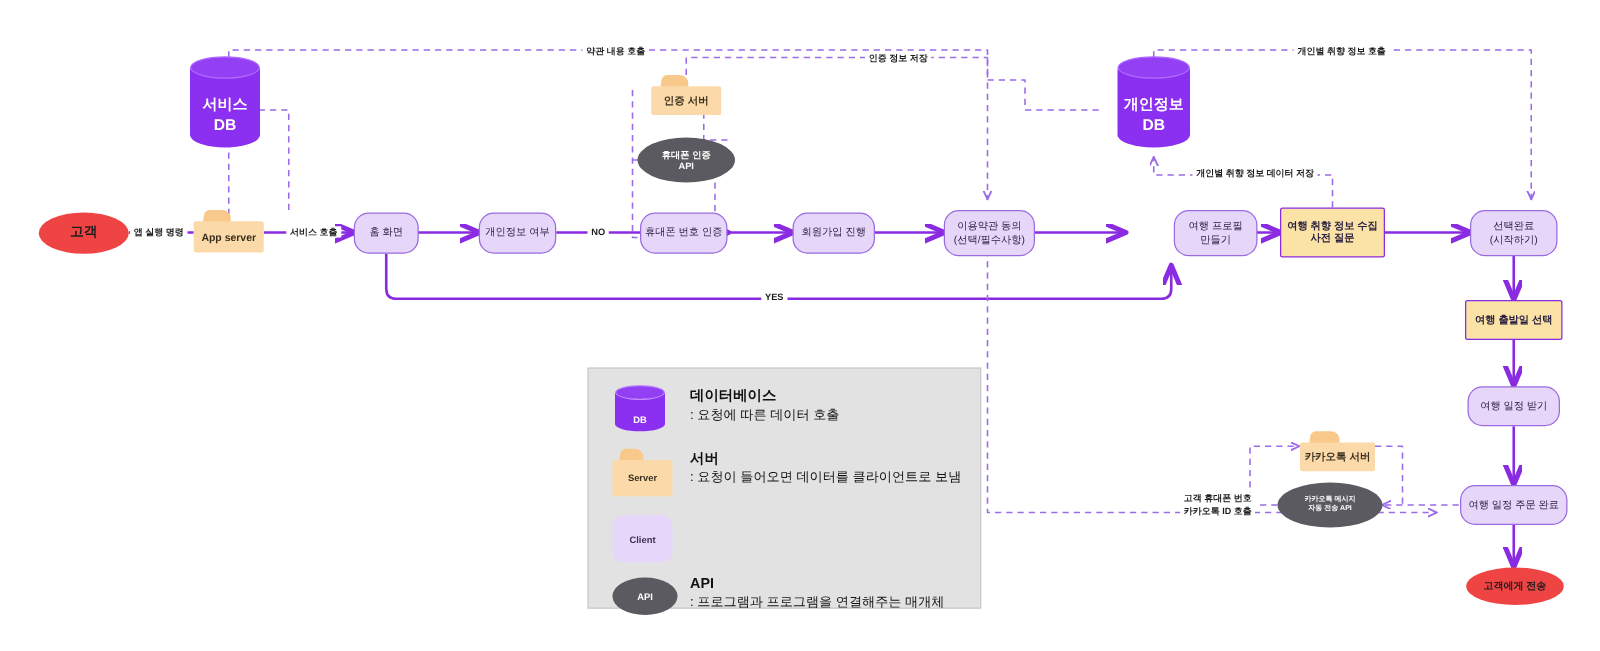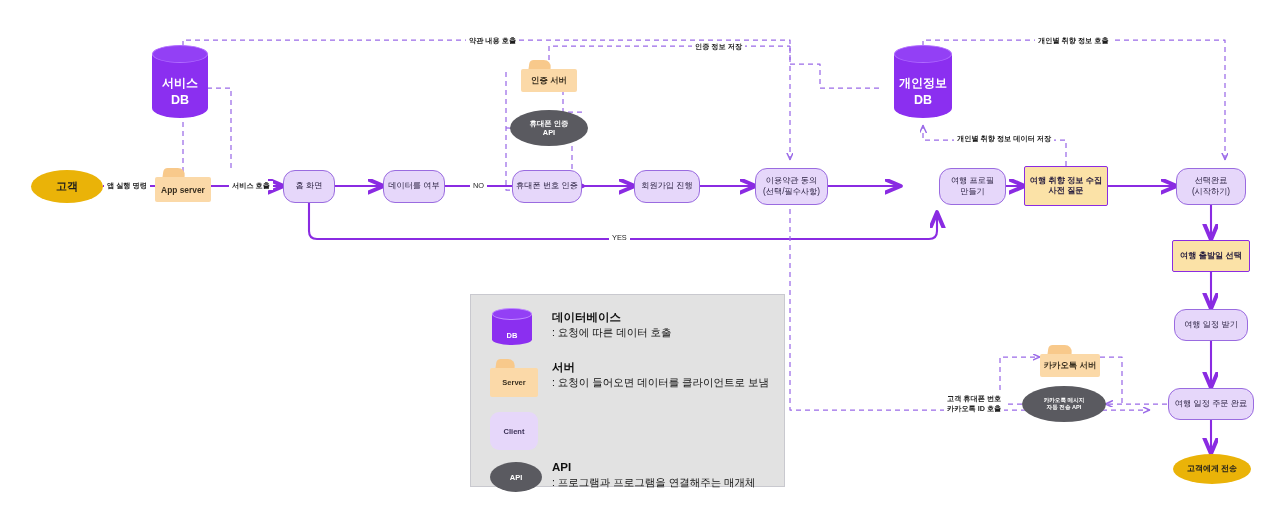--- a/index.html
+++ b/index.html
@@ -16,21 +16,21 @@
         justify-content:center;text-align:center;line-height:1.25;}
   .client{
     background:#E6D7FA;border:1.3px solid #9A6BE0;border-radius:12px;
     font-size:8.2px;color:#2a2140;font-weight:500;
   }
   .process-yellow{
     background:#FBE2A7;border:1.3px solid #8A2BE2;border-radius:2px;
     font-size:8.2px;color:#2a2140;font-weight:600;
   }
   .ellipse-pink{
-    background:#eab308;border-radius:50%;
+    background:#ef4444;border-radius:50%;
     font-size:11px;font-weight:700;color:#1d1d1d;
   }
   .ellipse-pink.small{font-size:8px;font-weight:600;}
   .api-ellipse{
     background:#5A5A60;border-radius:50%;color:#ffffff;
     font-size:7.4px;font-weight:600;line-height:1.25;
   }
   
   .server{position:absolute;}
   .server .tab{
@@ -61,21 +61,21 @@
   }
   .db .label .l2{font-size:12.5px;}
 
   
   .edge-label{
     position:absolute;font-size:7.2px;font-weight:600;color:#1d1d1d;
     background:#ffffff;padding:0 3px;white-space:nowrap;line-height:1.3;
     text-align:center;
   }
   .edge-label.two{line-height:1.45;}
-  .edge-label.yn{font-size:7.4px;font-weight:400;}
+  .edge-label.yn{font-size:7.4px;font-weight:700;}
 
   
   #legend{position:absolute;left:470px;top:265px;width:315px;height:222px;}
   #legend .tabhead{
     position:absolute;left:0;top:0;width:130px;height:30px;
     background:#F3F0FA;border:1px solid #c9c9cf;border-bottom:none;
     display:flex;align-items:center;justify-content:center;
     font-size:17px;font-weight:700;color:#111;letter-spacing:1px;
   }
   #legend .bodybox{
@@ -194,21 +194,21 @@
       <span>서비스</span>
       <span class="l2">DB</span>
     </div>
   </div>
 
   <div class="node client" style="left:283px;top:170px;width:52px;height:33px;">
     <span>홈 화면</span>
   </div>
 
   <div class="node client" style="left:383px;top:170px;width:62px;height:33px;">
-    <span>데이터를 여부</span>
+    <span>개인정보 여부</span>
   </div>
 
   <div class="node client" style="left:512px;top:170px;width:70px;height:33px;">
     <span>휴대폰 번호 인증</span>
   </div>
 
   <div class="server" style="left:521px;top:60px;width:56px;height:32px;">
     <div class="tab"></div>
     <div class="body">인증 서버</div>
   </div>

